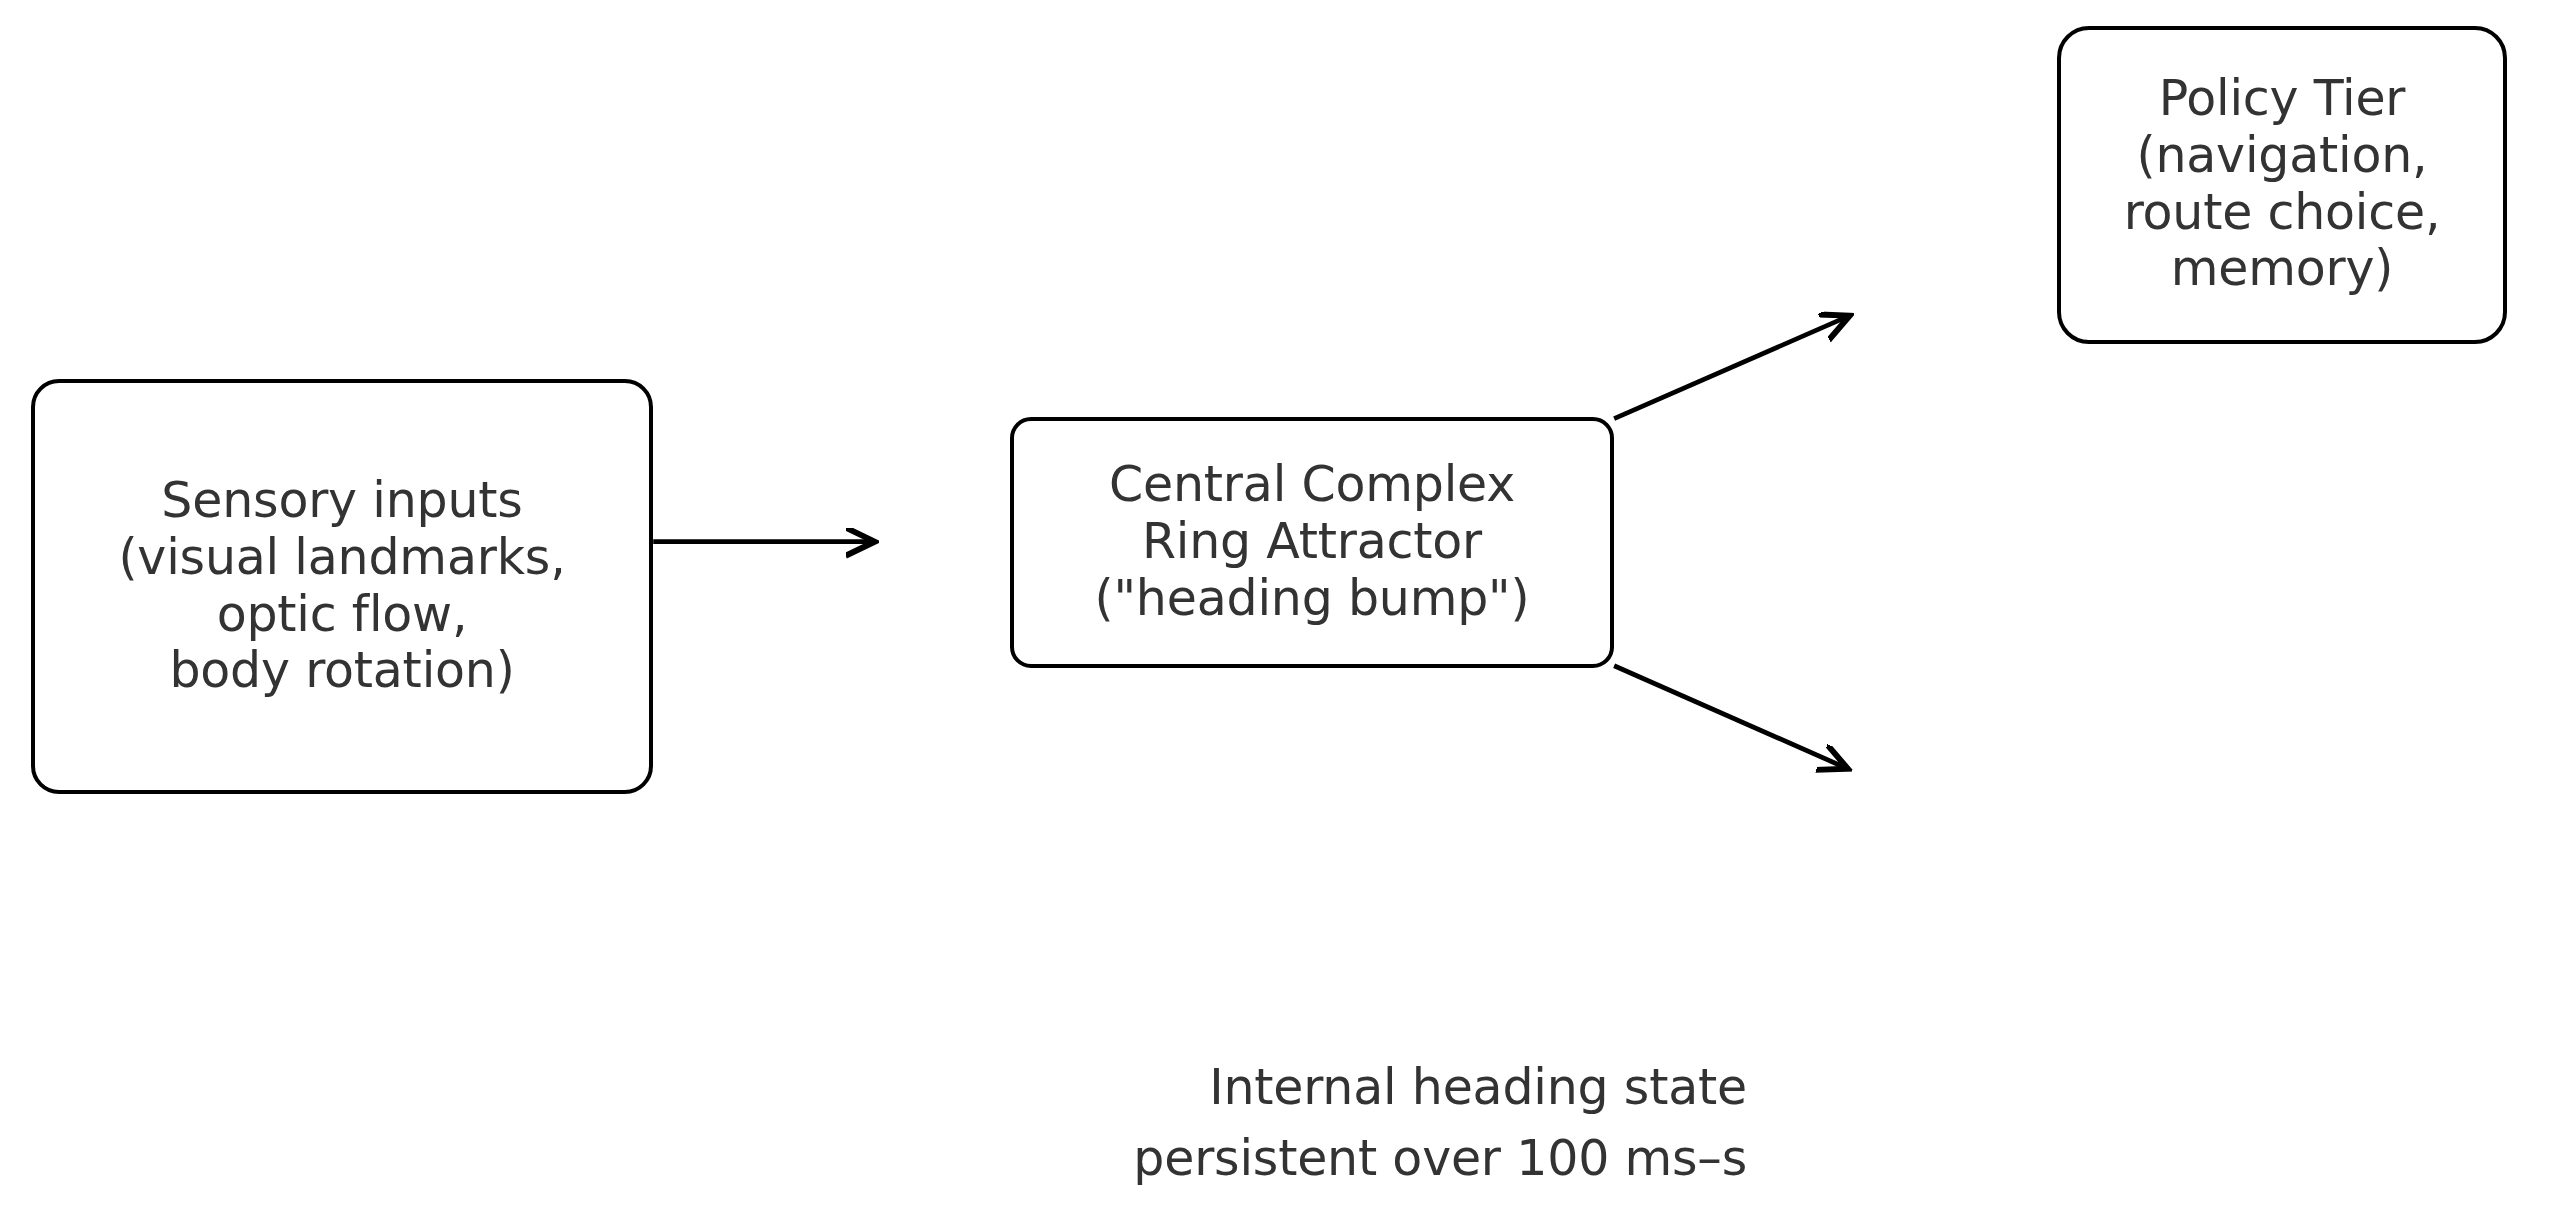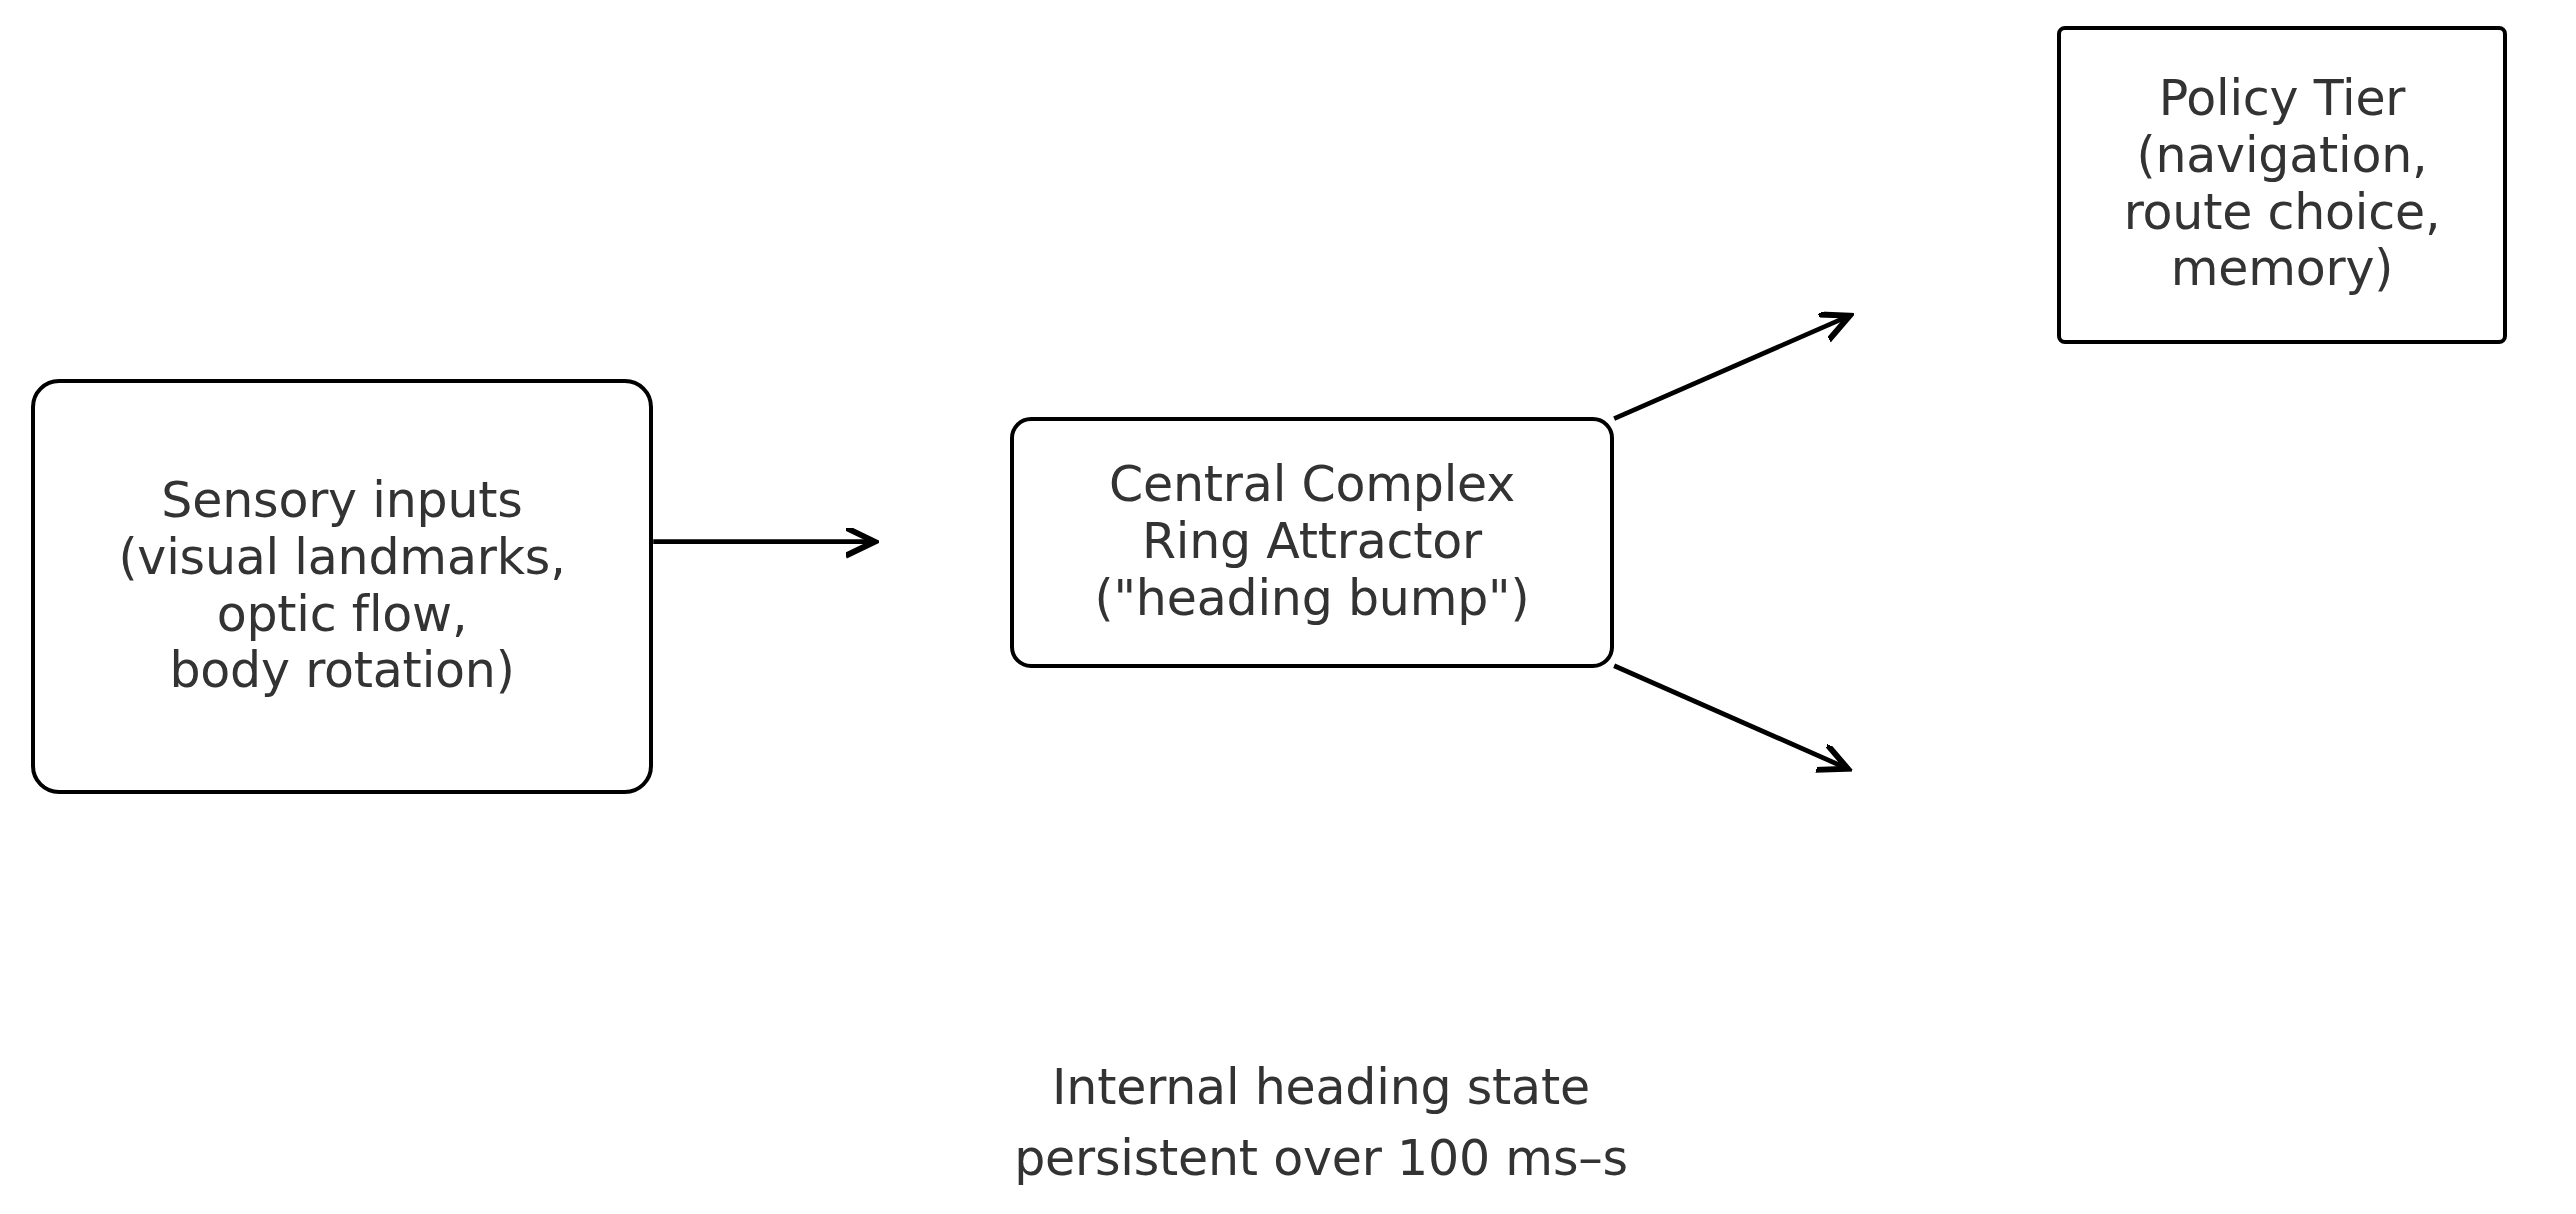--- a/index.html
+++ b/index.html
@@ -42,21 +42,21 @@
     top: 417px;
     width: 604px;
     height: 251px;
     border-radius: 21px;
   }
   #node-policy {
     left: 2057px;
     top: 25.6px;
     width: 450px;
     height: 318px;
-    border-radius: 8px;
+    border-radius: 32px;
   }
   #node-reflex {
     left: 2012px;
     top: 769px;
     width: 540px;
     height: 246px;
     border-radius: 21px;
   }
   #edges {
     position: absolute;
@@ -64,21 +64,21 @@
     top: 0;
     width: 2576px;
     height: 1215px;
     pointer-events: none;
   }
   #caption {
     position: absolute;
     left: 895px;
     top: 1053px;
     width: 852px;
-    text-align: center;
+    text-align: right;
     color: #333333;
     font-size: 49px;
     line-height: 1.44;
     white-space: pre-line;
     letter-spacing: -0.2px;
   }
 </style>
 </head>
 <body>
 

